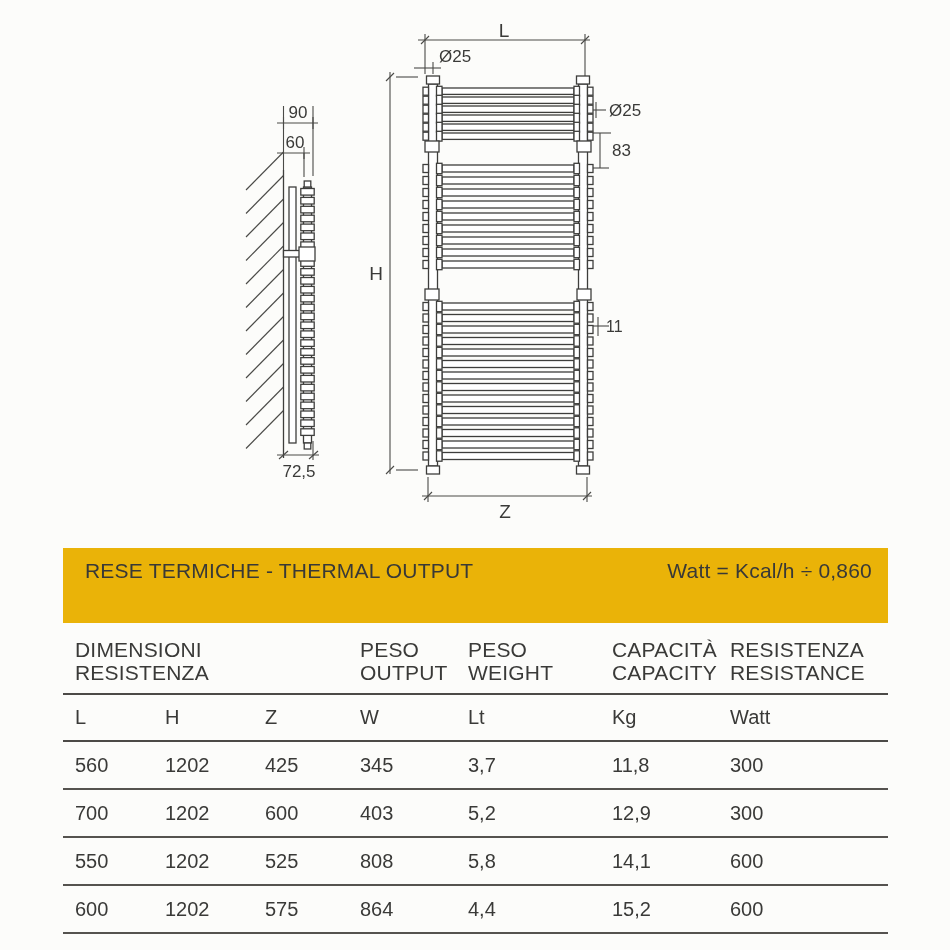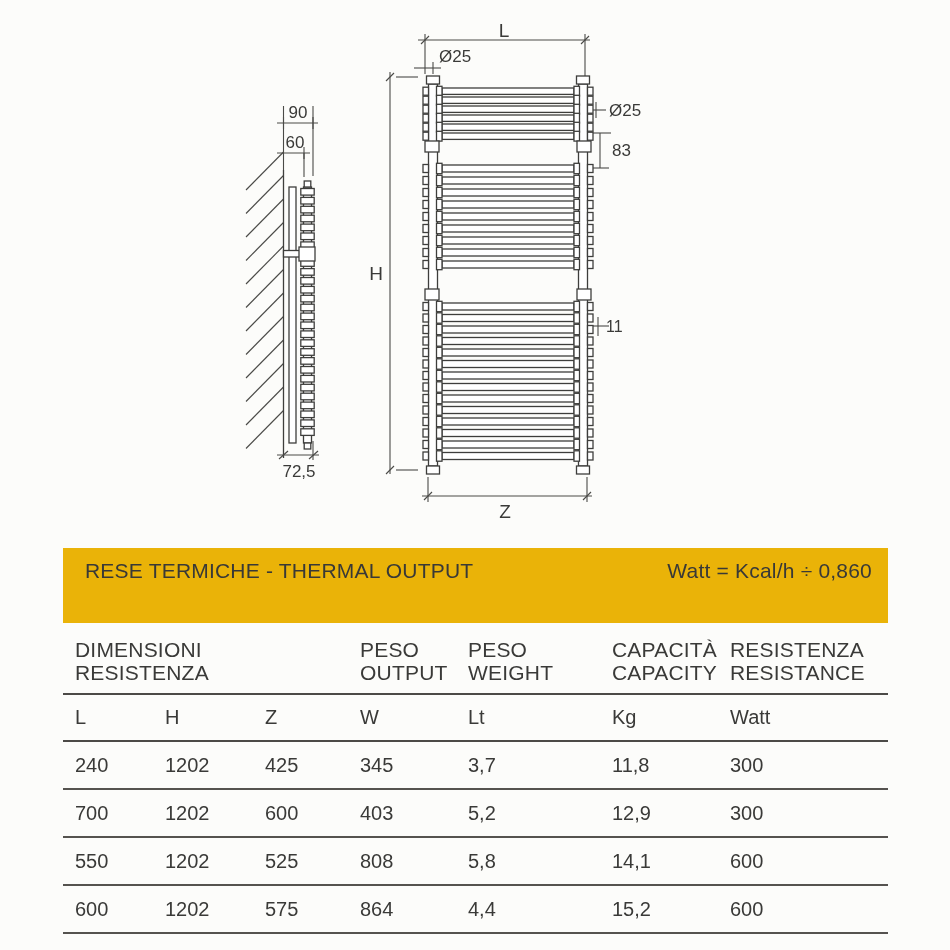--- a/index.html
+++ b/index.html
@@ -350,21 +350,21 @@
       <div class="cell">L</div>
       <div class="cell">H</div>
       <div class="cell">Z</div>
       <div class="cell">W</div>
       <div class="cell">Lt</div>
       <div class="cell">Kg</div>
       <div class="cell">Watt</div>
     </div>
   <div id="data-rows">
       <div class="trow data-row">
-        <div class="cell">240</div>
+        <div class="cell">560</div>
         <div class="cell">1202</div>
         <div class="cell">425</div>
         <div class="cell">345</div>
         <div class="cell">3,7</div>
         <div class="cell">11,8</div>
         <div class="cell">300</div>
       </div>
       <div class="trow data-row">
         <div class="cell">700</div>
         <div class="cell">1202</div>

